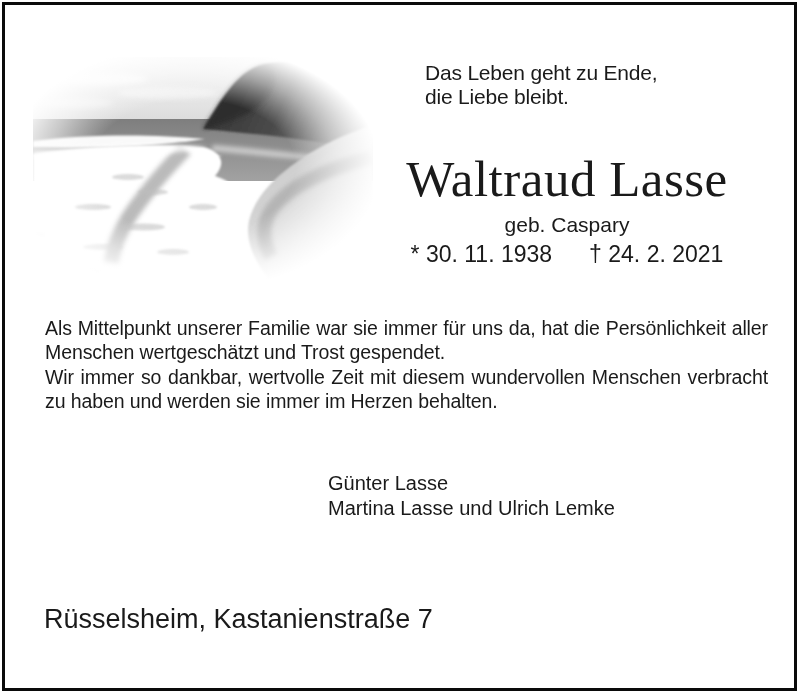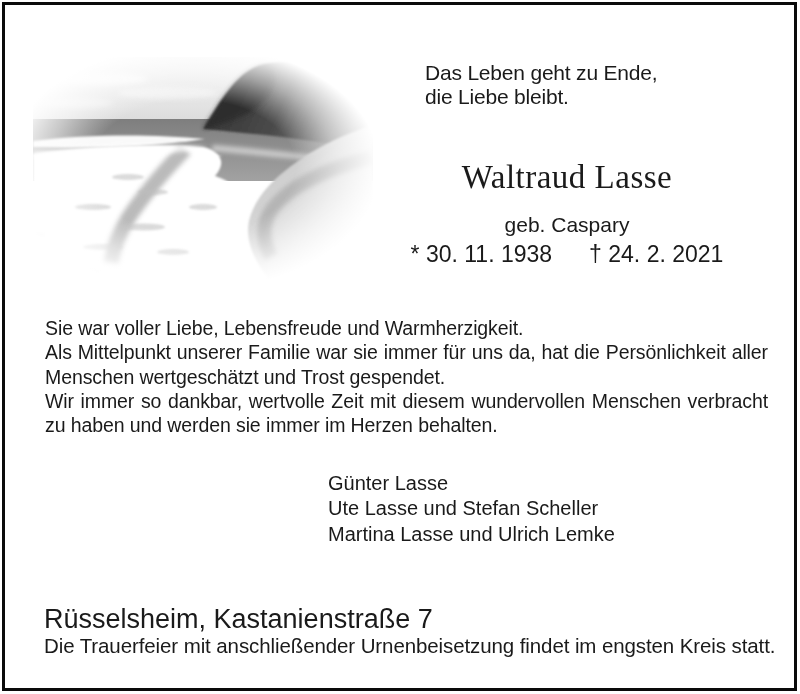--- a/index.html
+++ b/index.html
@@ -50,25 +50,24 @@
   .name-block {
     position: absolute;
     left: 378px; top: 0;
     width: 378px;
     text-align: center;
   }
   .deceased-name {
     position: absolute;
     left: 0; top: 150px; width: 100%;
     font-family: "Liberation Serif", serif;
-    font-size: 33px;
+    font-size: 51px;
     font-weight: 500;
     letter-spacing: 0.5px;
     white-space: nowrap;
-    margin-top: 9px;
   }
   .maiden-name {
     position: absolute;
     left: 0; top: 213px; width: 100%;
     font-size: 21px;
     white-space: nowrap;
     text-align: center;
   }
   .dates-line {
     position: absolute;
@@ -202,29 +201,26 @@
 
   <div class="name-block">
     <div class="deceased-name">Waltraud Lasse</div>
     <div class="maiden-name">geb. Caspary</div>
     <div class="dates-line">
       <span class="birth">* 30. 11. 1938</span><span class="death">† 24. 2. 2021</span>
     </div>
   </div>
 
   <div class="body-text">
-    <div class="line">Sie war voller Liebe, Lebensfreude und Warmherzigkeit.</div>
     <div class="line justified">Als Mittelpunkt unserer Familie war sie immer für uns da, hat die Persönlichkeit aller</div>
     <div class="line">Menschen wertgeschätzt und Trost gespendet.</div>
     <div class="line justified">Wir immer so dankbar, wertvolle Zeit mit diesem wundervollen Menschen verbracht</div>
     <div class="line">zu haben und werden sie immer im Herzen behalten.</div>
   </div>
 
   <div class="mourners">
     <div class="mourner">Günter Lasse</div>
-    <div class="mourner">Ute Lasse und Stefan Scheller</div>
     <div class="mourner">Martina Lasse und Ulrich Lemke</div>
   </div>
 
   <div class="address">Rüsselsheim, Kastanienstraße 7</div>
-  <div class="funeral-note">Die Trauerfeier mit anschließender Urnenbeisetzung findet im engsten Kreis statt.</div>
 
 </div>
 
 </body></html>

